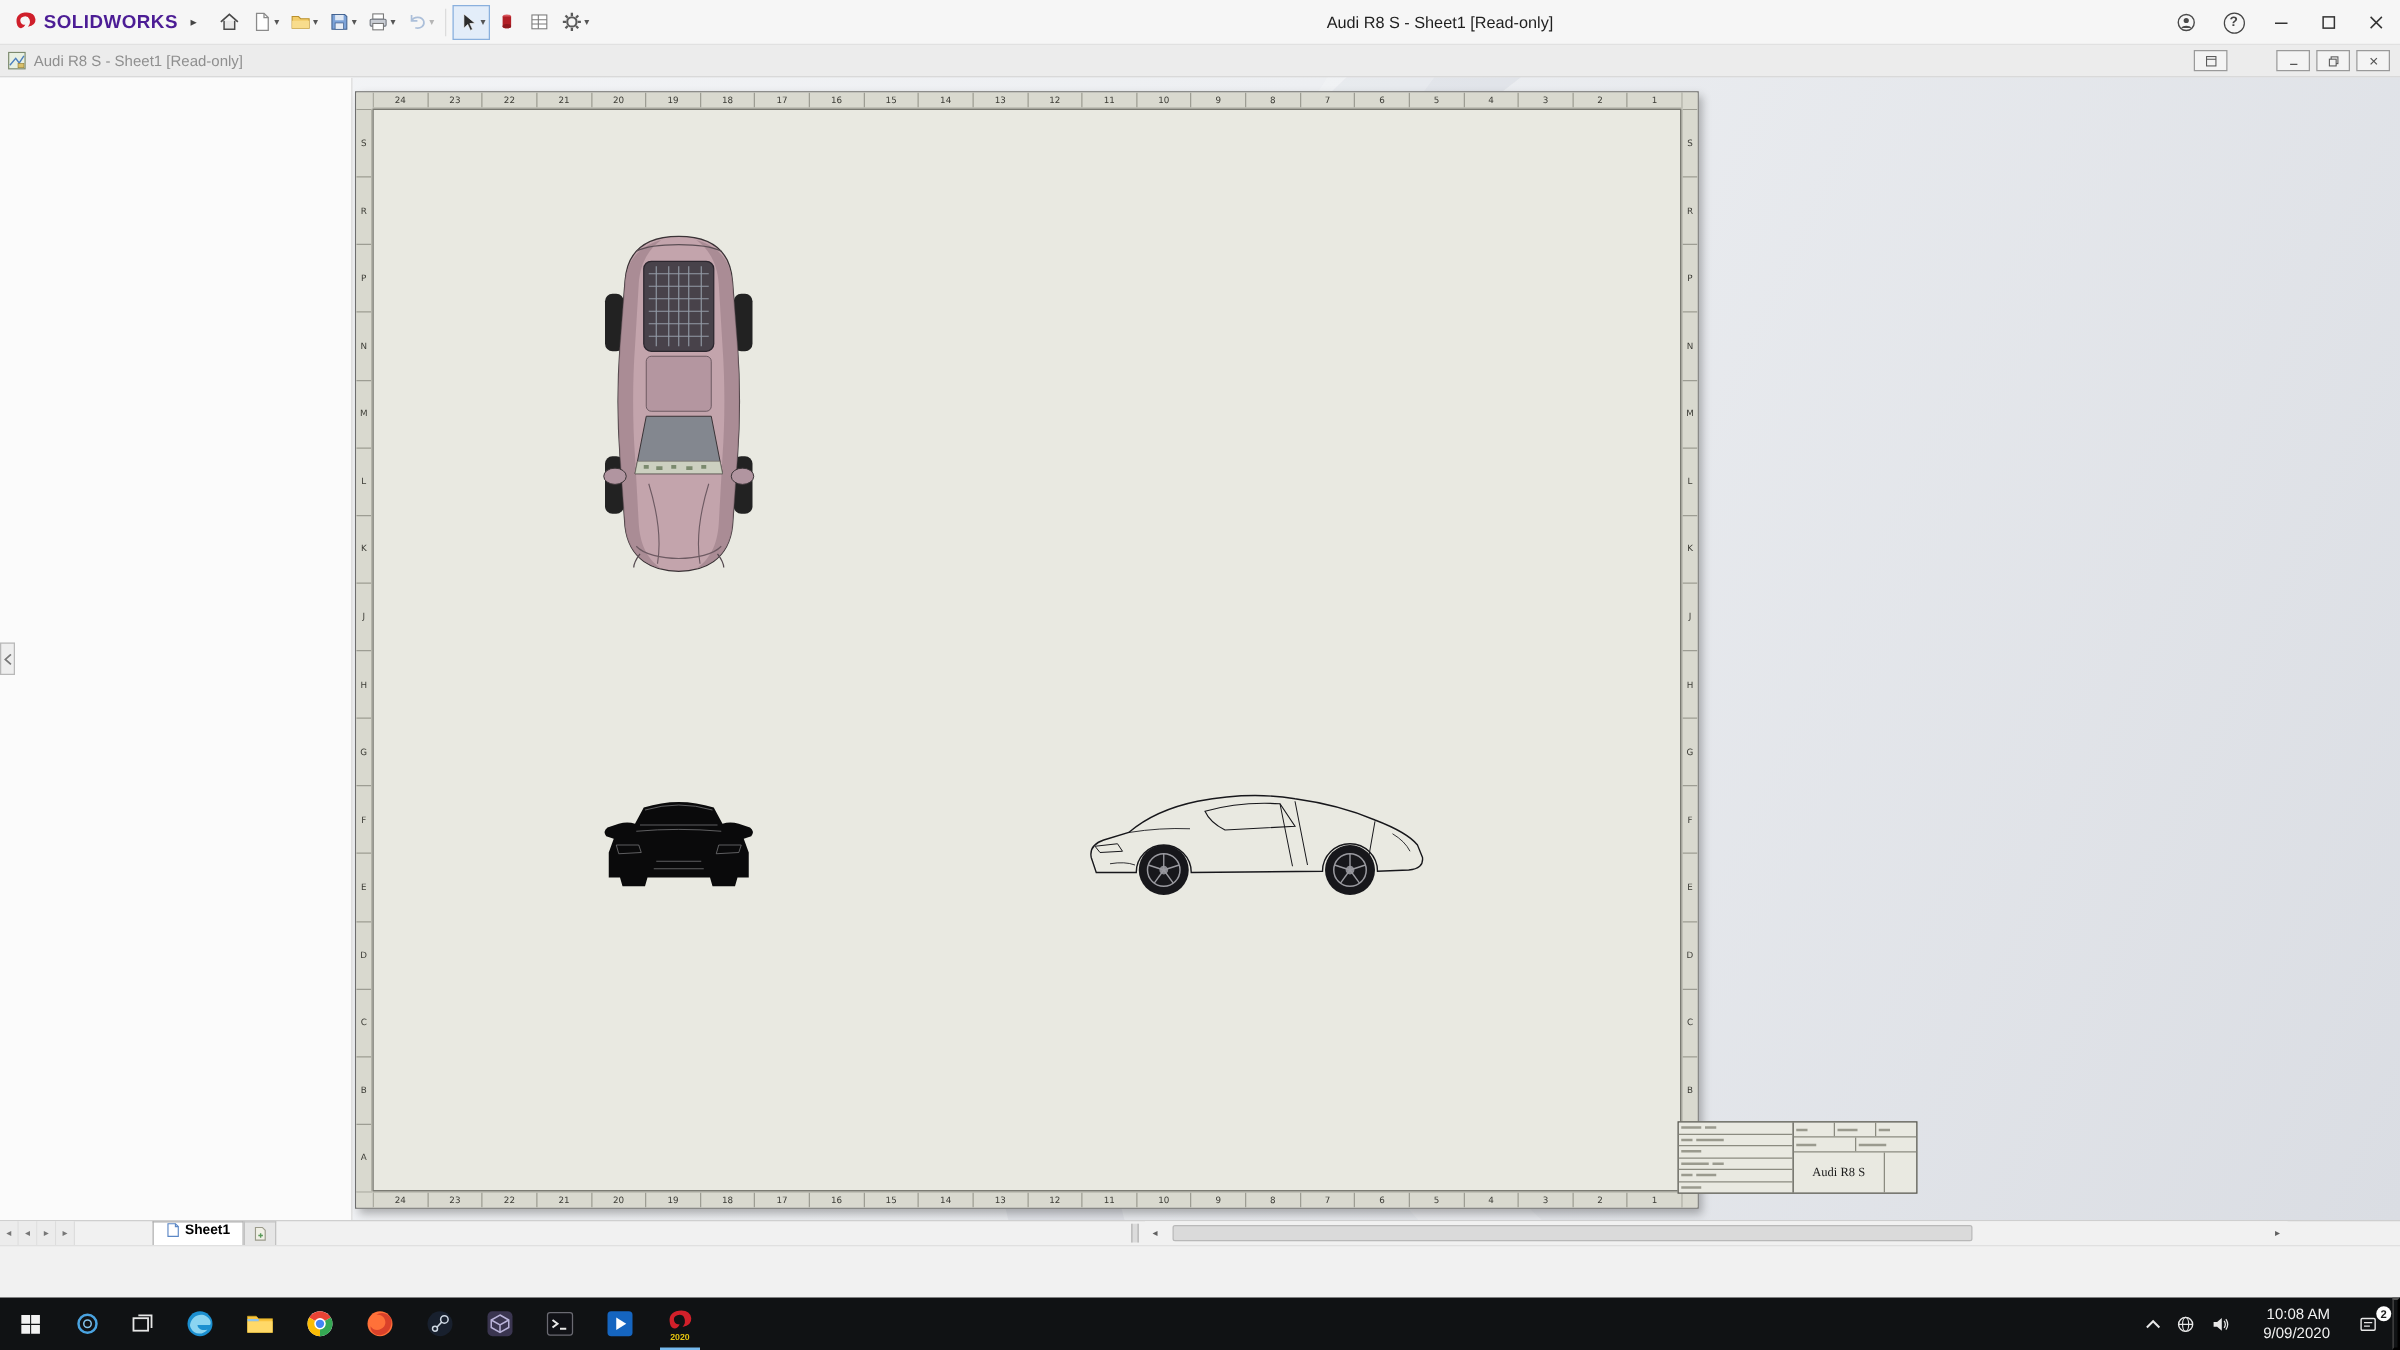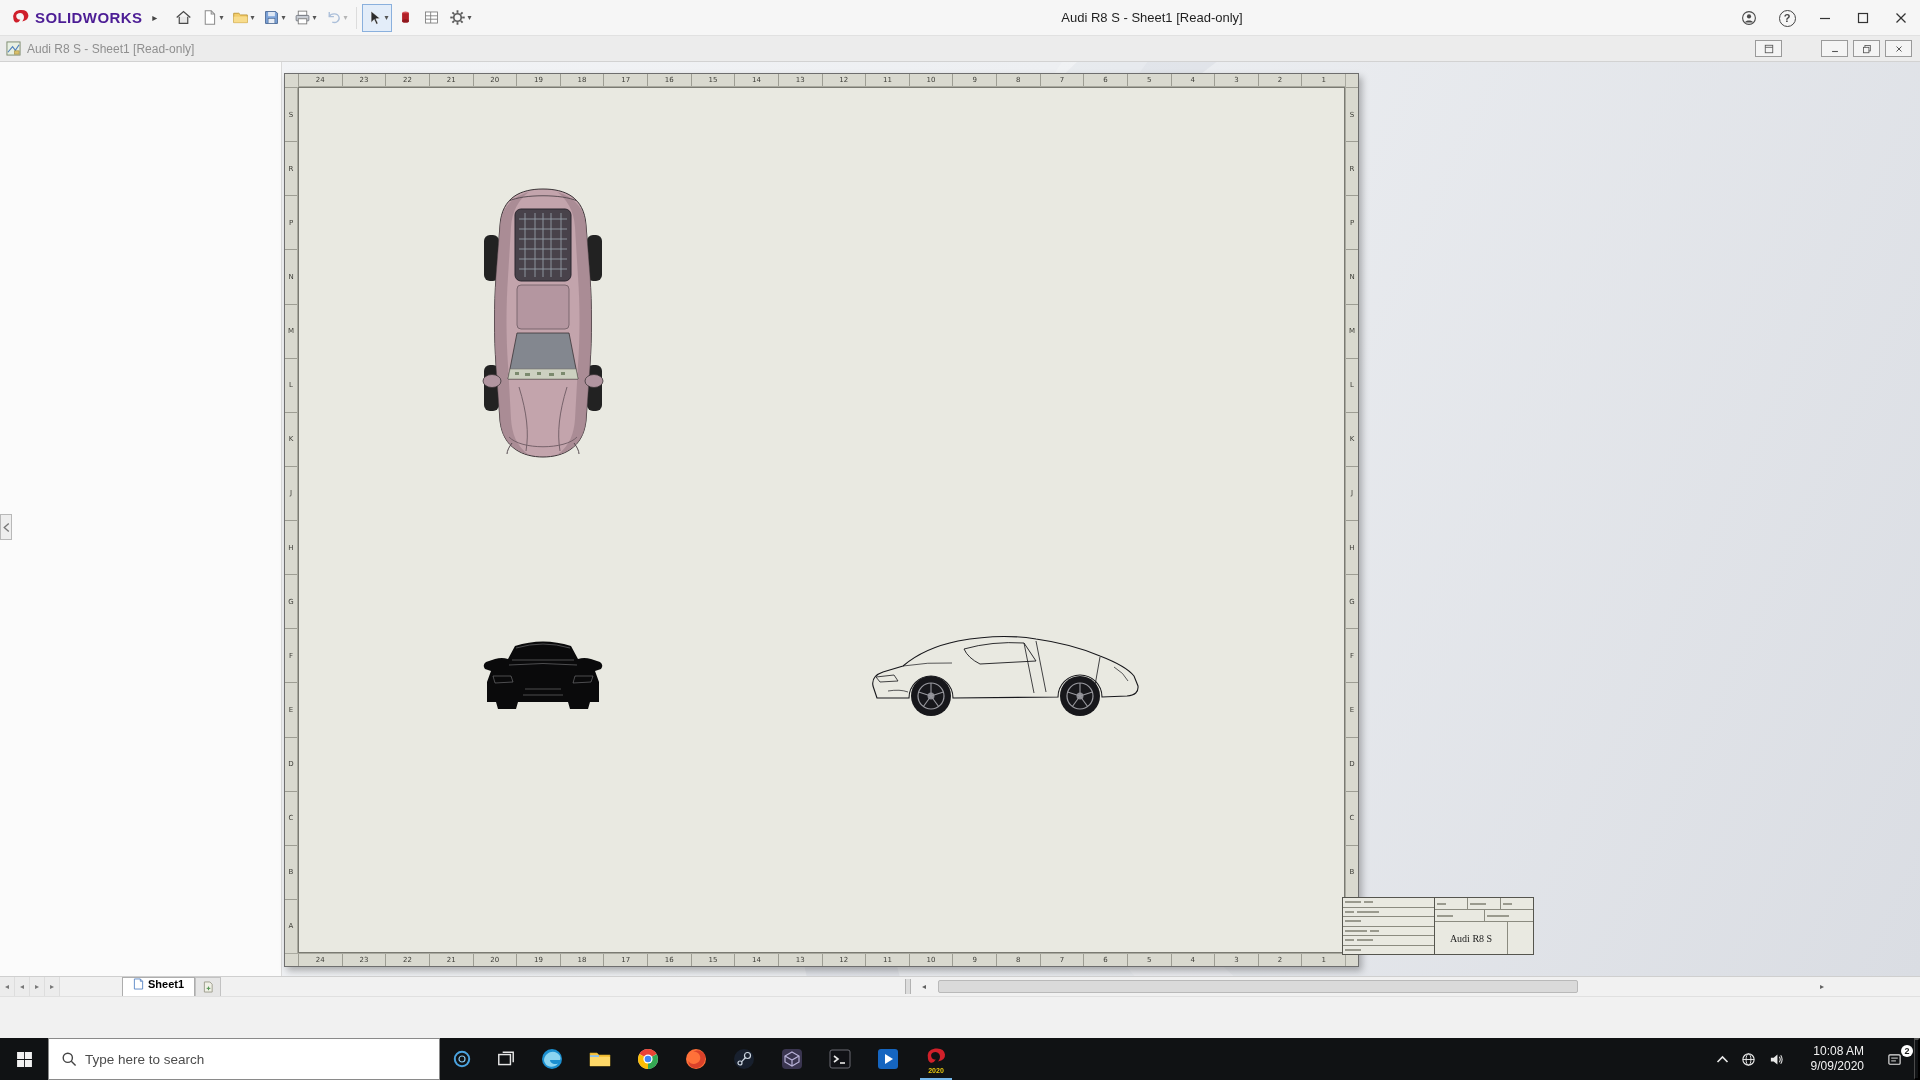--- a/index.html
+++ b/index.html
@@ -566,27 +566,20 @@
   </div>
 
   <div class="status-row"></div>
 
   <div class="taskbar">
     <button class="tb-start">
       <svg viewBox="0 0 16 16">
           <path fill="#f2f2f2" d="M1,1h6.6v6.6H1zM8.4,1H15v6.6H8.4zM1,8.4h6.6V15H1zM8.4,8.4H15V15H8.4z"></path>
         </svg>
     </button>
-    <div class="tb-search">
-      <svg viewBox="0 0 16 16">
-          <circle cx="6.8" cy="6.8" r="4.6" fill="none" stroke="#444" stroke-width="1.4"></circle>
-          <line x1="10.3" y1="10.3" x2="14.6" y2="14.6" stroke="#444" stroke-width="1.4"></line>
-        </svg>
-      <input type="text" placeholder="Type here to search" style="">
-    </div>
     <button class="tb-icon narrow">
       <svg viewBox="0 0 20 20">
           <circle cx="10" cy="10" r="7.2" fill="none" stroke="#4aa3e0" stroke-width="2"></circle>
           <circle cx="10" cy="10" r="3" fill="none" stroke="#85c4ec" stroke-width="1.2"></circle>
         </svg>
     </button>
     <button class="tb-icon narrow">
       <svg viewBox="0 0 18 18">
           <rect x="2.5" y="5" width="10.5" height="9" fill="none" stroke="#e6e6e6" stroke-width="1.3"></rect>
           <path d="M6,3 h9.5 v9" fill="none" stroke="#e6e6e6" stroke-width="1.3"></path>

